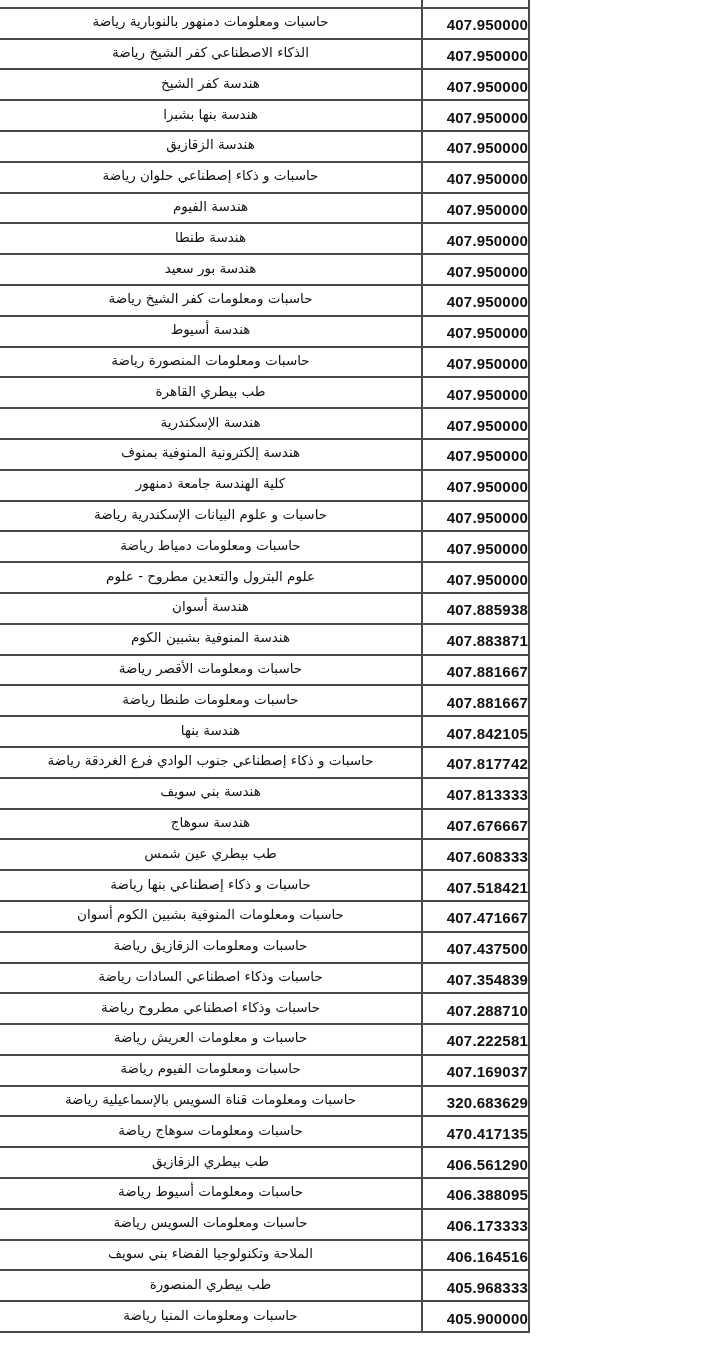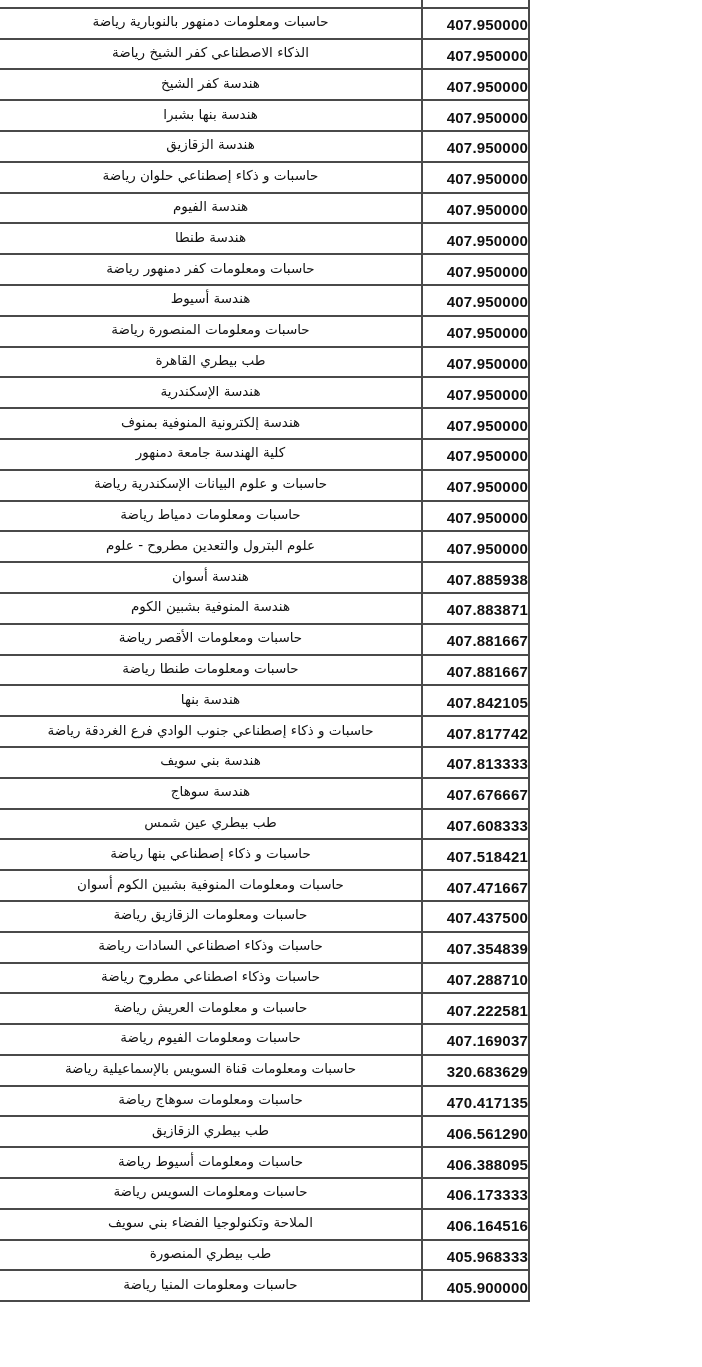--- a/index.html
+++ b/index.html
@@ -93,21 +93,25 @@
         </tr>
         <tr>
           <td class="name-cell">هندسة الفيوم</td>
           <td class="score-cell">407.950000</td>
         </tr>
         <tr>
           <td class="name-cell">هندسة طنطا</td>
           <td class="score-cell">407.950000</td>
         </tr>
         <tr>
-          <td class="name-cell">حاسبات ومعلومات كفر دمنهور رياضة</td>
+          <td class="name-cell">هندسة بور سعيد</td>
+          <td class="score-cell">407.950000</td>
+        </tr>
+        <tr>
+          <td class="name-cell">حاسبات ومعلومات كفر الشيخ رياضة</td>
           <td class="score-cell">407.950000</td>
         </tr>
         <tr>
           <td class="name-cell">هندسة أسيوط</td>
           <td class="score-cell">407.950000</td>
         </tr>
         <tr>
           <td class="name-cell">حاسبات ومعلومات المنصورة رياضة</td>
           <td class="score-cell">407.950000</td>
         </tr>

